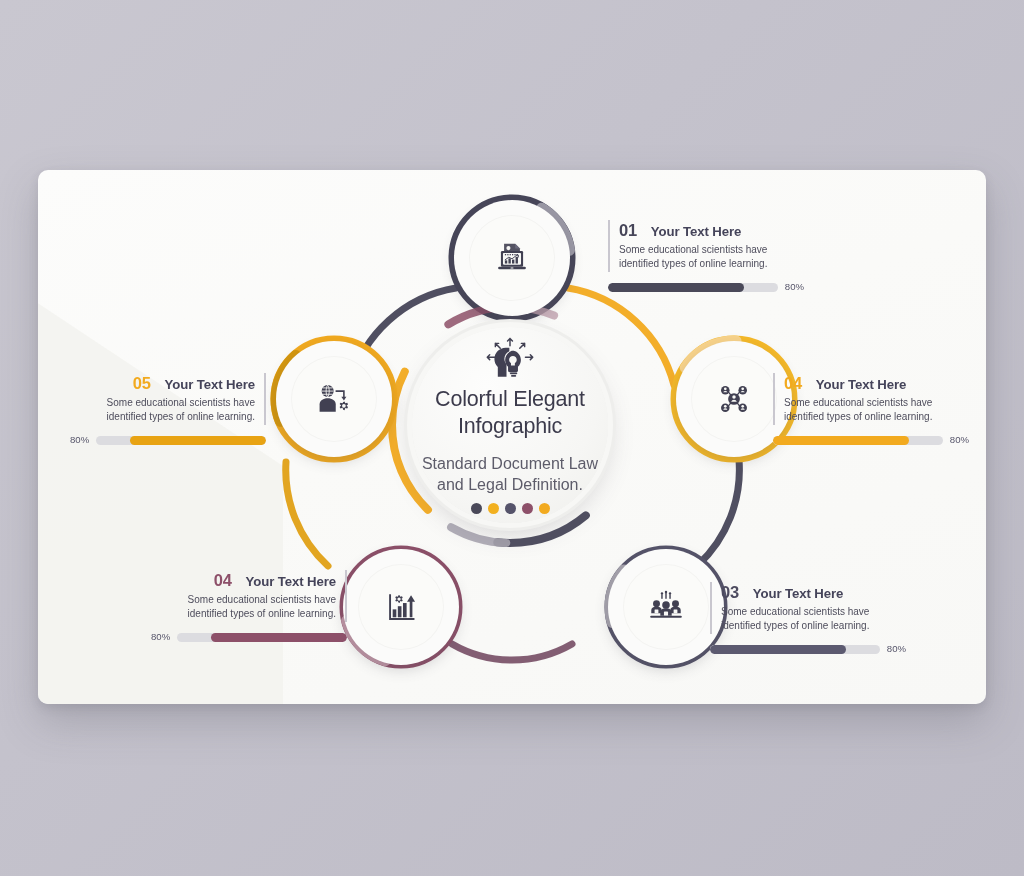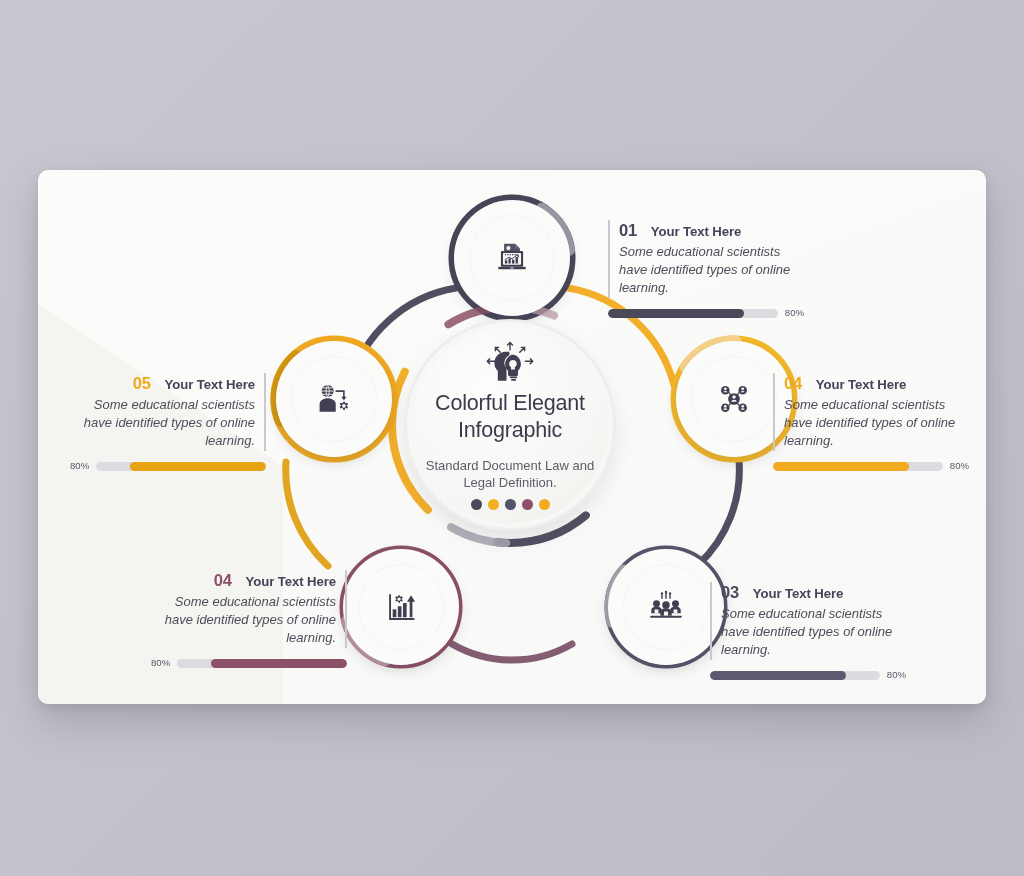--- a/index.html
+++ b/index.html
@@ -68,32 +68,32 @@
     text-align: center;
   }
   #center .bulb { margin-bottom: 2px; }
   #center .title {
     font-size: 21.5px; line-height: 1.28; font-weight: 400;
     color: #3c3b4c; letter-spacing: -.2px;
     padding: 0 8px;
   }
   #center .subtitle {
     margin-top: 12px;
-    font-size: 13px; line-height: 1.32; color: #5d5c6a;
+    font-size: 16px; line-height: 1.32; color: #5d5c6a;
   }
   #center .dots { margin-top: 8px; display: flex; gap: 6px; }
   #center .dots i { width: 11px; height: 11px; border-radius: 50%; display: block; }
 
   
   .block { position: absolute; width: 196px; }
   .block .hd { display: flex; align-items: baseline; gap: 14px; white-space: nowrap; }
   .block .num { font-size: 16.5px; font-weight: 700; letter-spacing: -.3px; }
   .block .ttl { font-size: 13.2px; font-weight: 700; color: #45445a; letter-spacing: -.1px; }
   .block .desc {
-    margin-top: 3px; font-size: 13px; line-height: 1.38; color: #4e4d5c; font-style: italic;
+    margin-top: 3px; font-size: 10px; line-height: 1.38; color: #4e4d5c;
   }
   .block .body { padding: 1px 0; }
   .block.left  .body { border-right: 2px solid #c9c7cf; padding-right: 9px; text-align: right; }
   .block.right .body { border-left: 2px solid #c9c7cf; padding-left: 9px; text-align: left; }
   .block.left .hd  { justify-content: flex-end; }
   .block.right .hd { justify-content: flex-start; }
 
   .barrow { display: flex; align-items: flex-end; gap: 7px; margin-top: 9px; }
   .block.left .barrow { flex-direction: row; }
   .bar {

